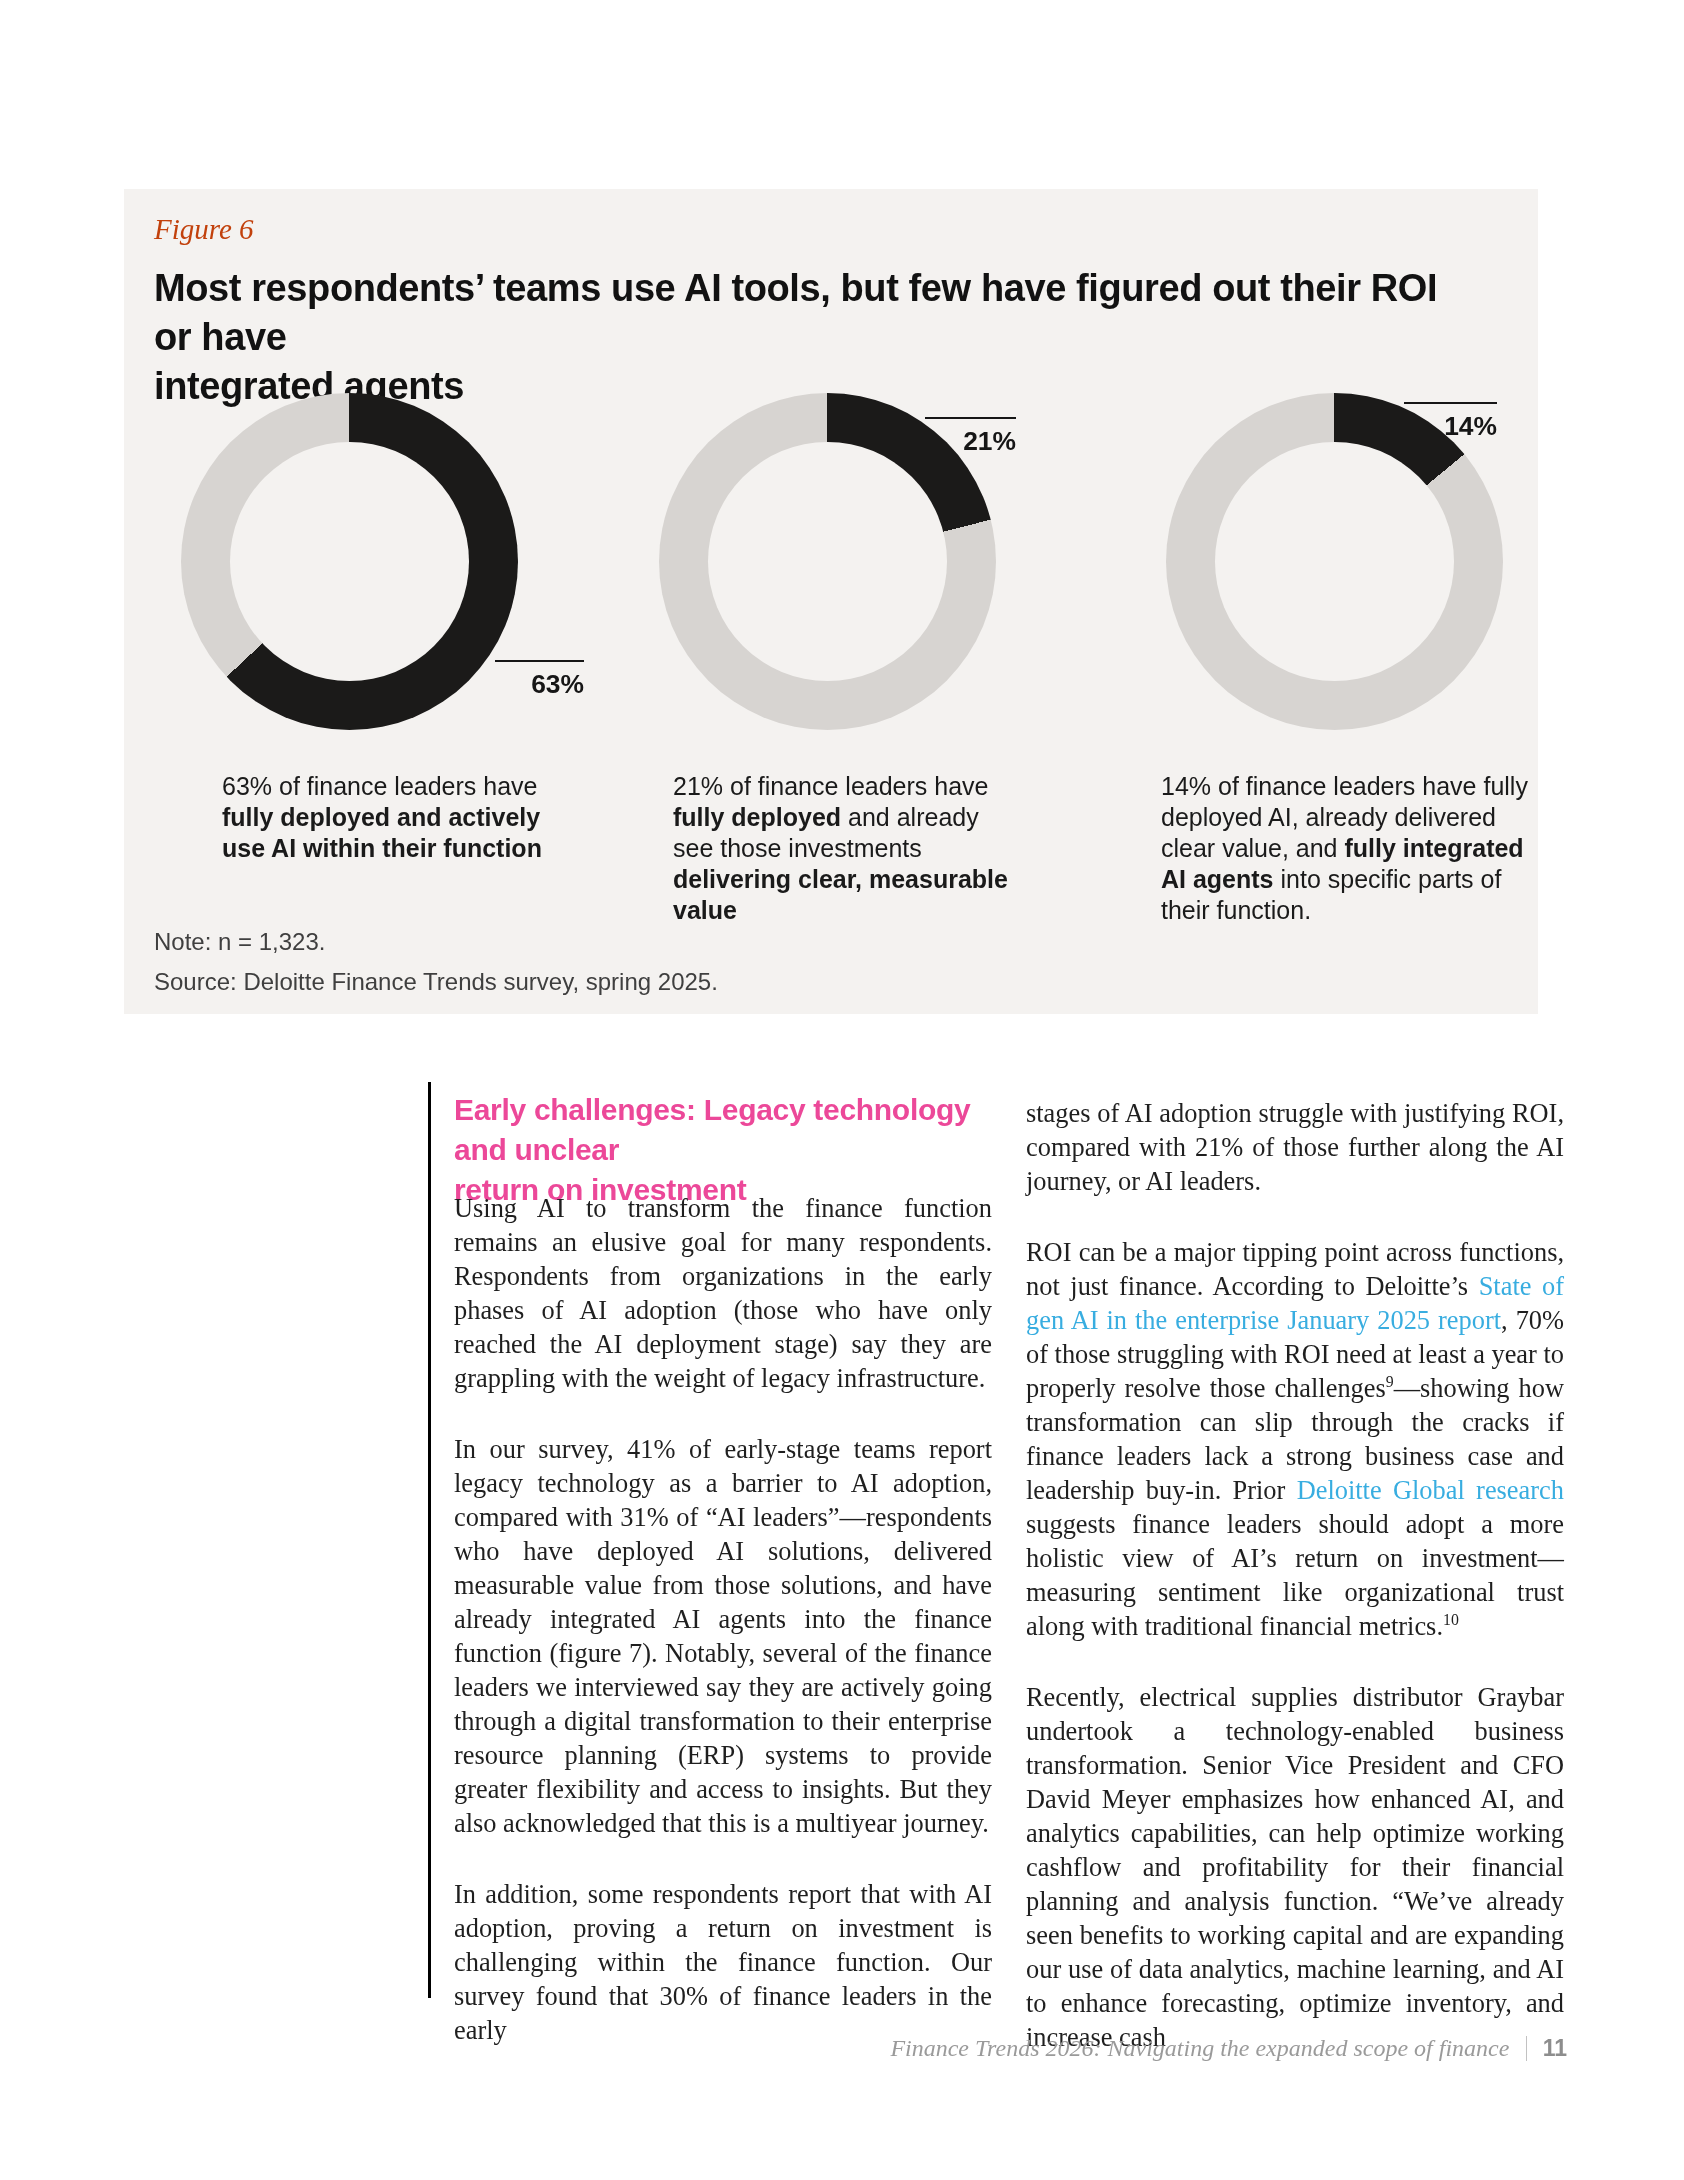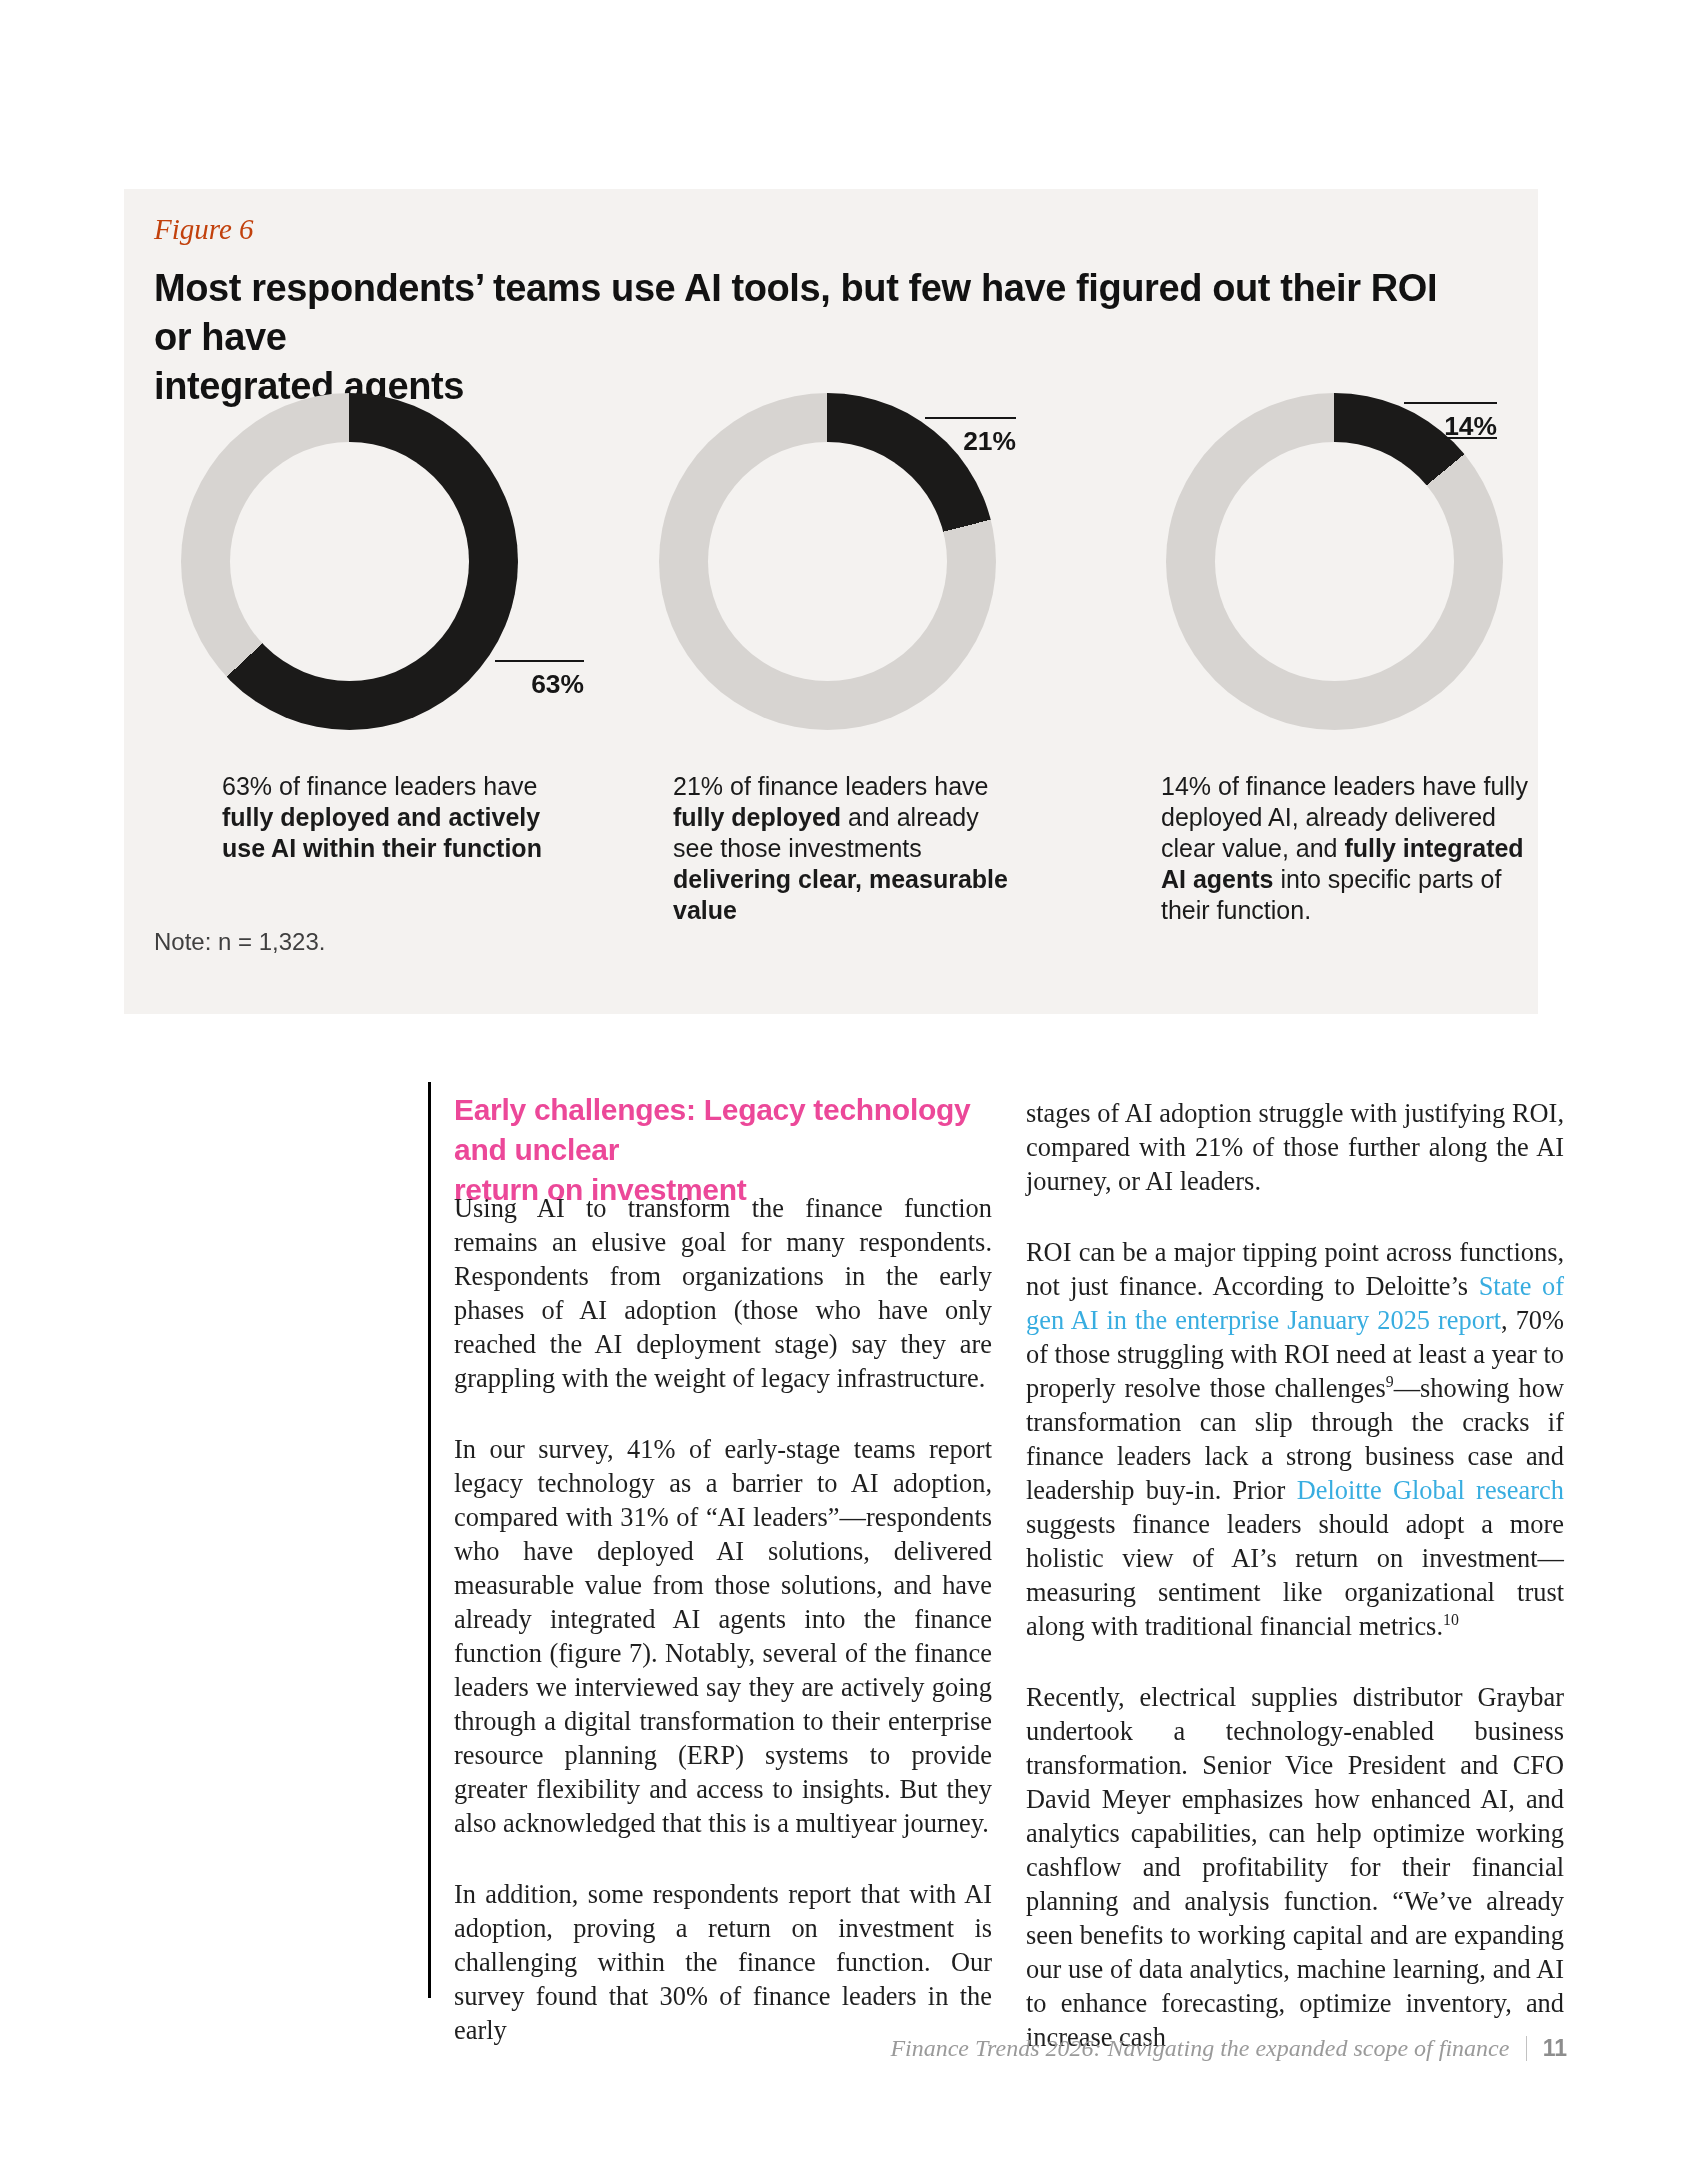--- a/index.html
+++ b/index.html
@@ -25,21 +25,21 @@
     background:conic-gradient(var(--black) calc(var(--p) * 1%), var(--ring) 0);}
   .donut::after{content:"";position:absolute;inset:49px;border-radius:50%;background:var(--panel);}
   .donut.d1{left:57px;}
   .donut.d2{left:535px;}
   .donut.d3{left:1042px;}
 
   .pct{position:absolute;border-top:2.6px solid #161616;padding-top:6.8px;text-align:right;
     font-family:"Liberation Sans",sans-serif;font-weight:700;font-size:26.4px;color:#161616;}
   .pct.p1{left:371px;top:471px;width:89px;}
   .pct.p2{left:801px;top:228px;width:91px;}
-  .pct.p3{left:1280px;top:213px;width:93px;text-decoration:underline;}
+  .pct.p3{left:1280px;top:213px;width:93px;}
 
   .caption{position:absolute;top:582px;font-family:"Liberation Sans",sans-serif;
     font-size:25px;line-height:31px;color:#1a1a1a;}
   .caption.c1{left:98px;width:334px;}
   .caption.c2{left:549px;width:344px;}
   .caption.c3{left:1037px;width:371px;}
   .caption .b{font-weight:700;}
 
   .fig-note{position:absolute;left:30px;font-family:"Liberation Sans",sans-serif;
     font-size:24px;color:#3f3f3f;}
@@ -82,20 +82,21 @@
 
   <div class="pct p1">63%</div>
   <div class="pct p2">21%</div>
   <div class="pct p3">14%</div>
 
   <p class="caption c1"><span>63% of finance leaders have </span><span class="b">fully deployed and actively use AI within their function</span></p>
   <p class="caption c2"><span>21% of finance leaders have </span><span class="b">fully deployed</span><span> and already see those investments </span><span class="b">delivering clear, measurable value</span></p>
   <p class="caption c3"><span>14% of finance leaders have fully deployed AI, already delivered clear value, and </span><span class="b">fully integrated AI agents</span><span> into specific parts of their function.</span></p>
 
   <div class="fig-note note">Note: n = 1,323.</div>
+  <div class="fig-note source">Source: Deloitte Finance Trends survey, spring 2025.</div>
 </section>
 
 <div class="section-bar"></div>
 
 <h3 class="article-heading">
   <span>Early challenges: Legacy technology and unclear</span><br>
   <span>return on investment</span>
 </h3>
 
 <div class="col left">

